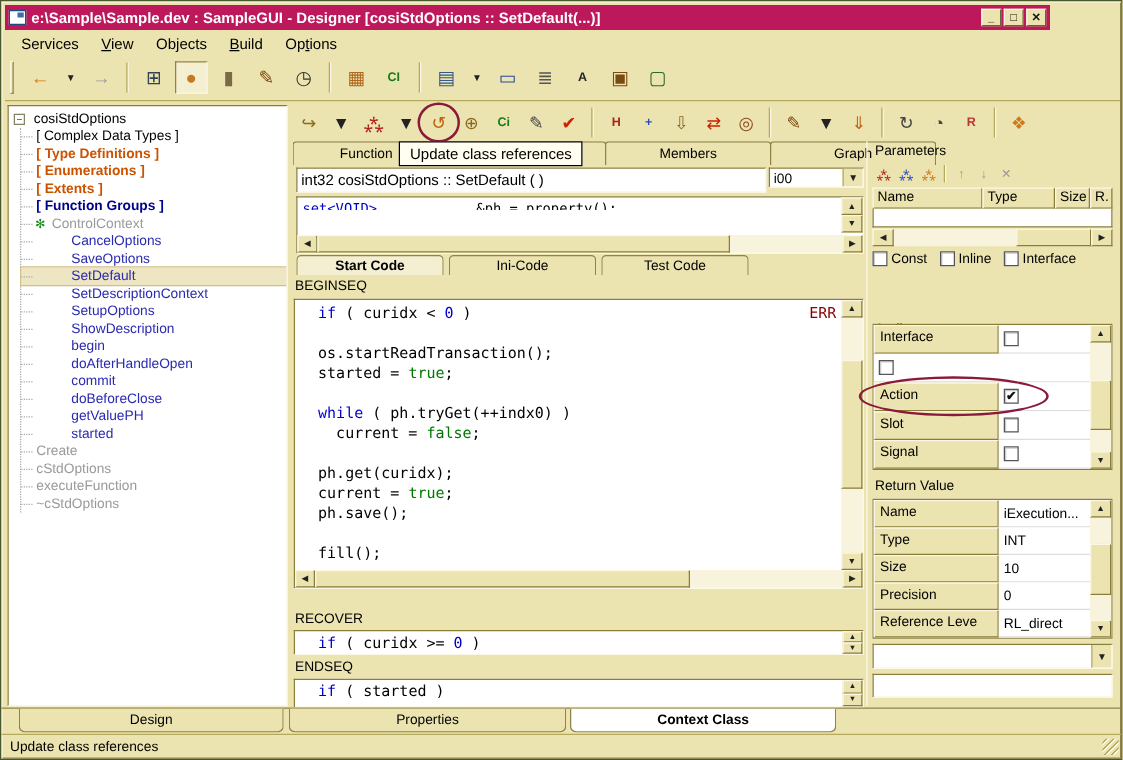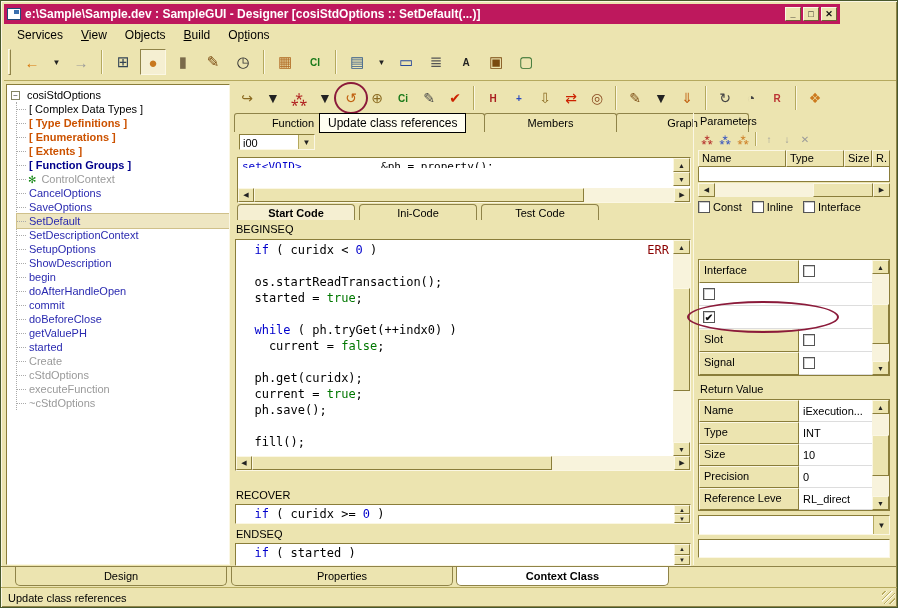--- a/index.html
+++ b/index.html
@@ -45,21 +45,21 @@
   .tree { position:absolute; left:5px; top:83px; width:224px; height:481px; background:#fff;
           border:1px solid; border-color:#8a7d3a #fbf7e4 #fbf7e4 #8a7d3a; overflow:hidden; padding-top:3px; font-size:11px; }
   .tree-root { display:flex; align-items:center; height:14px; padding-left:4px; }
   .expander { width:9px; height:9px; border:1px solid #848464; background:#fff; font-size:8px; line-height:7px;
               text-align:center; color:#333; margin-right:4px; flex:0 0 auto; }
   .tree-kids { margin-left:9px; border-left:1px dotted #aaa; }
   .tree-row { display:flex; align-items:center; height:14px; white-space:nowrap; }
   .conn { width:9px; border-top:1px dotted #aaa; flex:0 0 auto; }
   .tree-label { padding:0 3px; }
   .t-plain { color:#000; } .t-go { color:#cc5200; font-weight:bold; } .t-gn { color:#00008b; font-weight:bold; }
-  .t-func { color:#2a2ab0; } .t-dis { color:#9a9a9a; }
+  .t-func { color:#2a2ab0;margin-left:28px; } .t-dis { color:#9a9a9a; }
   .tree-row.sel { background:#eee6c2; outline:1px solid #cfc08a; }
   .ctx-icon { color:#1a8a1a; font-size:10px; margin:0 2px; }
 
   
   .tabs-main { position:absolute; left:233px; top:112px; width:630px; height:19px; display:flex; }
   .mtab { height:19px; border:1px solid #8f8348; border-bottom:none; border-radius:3px 3px 0 0; background:#ece4b0;
           font-size:11px; display:flex; align-items:center; justify-content:center; margin-right:-1px; }
 
   
   .sigrow { position:absolute; left:236px; top:133px; width:454px; height:20px; display:flex; }
@@ -387,20 +387,21 @@
     </div>
 
   <div class="tabs-main" id="tabsMain">
       <span class="mtab" style="width: 118px;">Function</span>
       <span class="mtab" style="width: 134px;">Properties</span>
       <span class="mtab" style="width: 133px;">Members</span>
       <span class="mtab" style="width: 133px;">Graph</span>
     </div>
 
   <div class="sigrow">
+    <input class="sig-input" value="int32 cosiStdOptions :: SetDefault ( )" style="">
     <span class="combo">
       <span class="combo-val">i00</span>
       <span class="dd-btn">▼</span>
     </span>
   </div>
 
   <div class="preview">
     <div class="prev-main">
       <div class="prev-code" id="prevCode"><div class="code-line"><span style="color: rgb(0, 0, 204);">set&lt;VOID&gt;</span><span style="color: rgb(0, 0, 0);">            &amp;ph = property();</span></div><div class="code-line"><span style="color: rgb(0, 0, 0);">Value                &amp;current         = ph.value(</span><span style="color: rgb(0, 128, 96);">"curr</span></div></div>
       <div class="vcol">
@@ -519,20 +520,21 @@
             <span class="vt-val">
               <span class="cb"></span>
             </span>
           </div>
           <div class="vt-row">
             <span class="vt-val">
               <span class="cb"></span>
             </span>
           </div>
           <div class="vt-row">
+            <span class="vt-label">Action</span>
             <span class="vt-val">
               <span class="cb">✔</span>
             </span>
             <span class="ann" style="left: -12px; top: -5px; width: 152px; height: 32px;"></span>
           </div>
           <div class="vt-row">
             <span class="vt-label">Slot</span>
             <span class="vt-val">
               <span class="cb"></span>
             </span>

